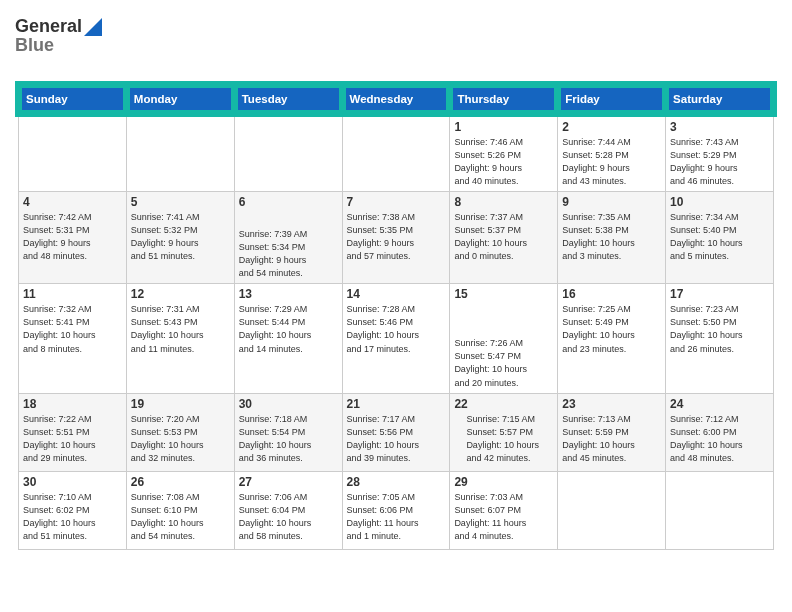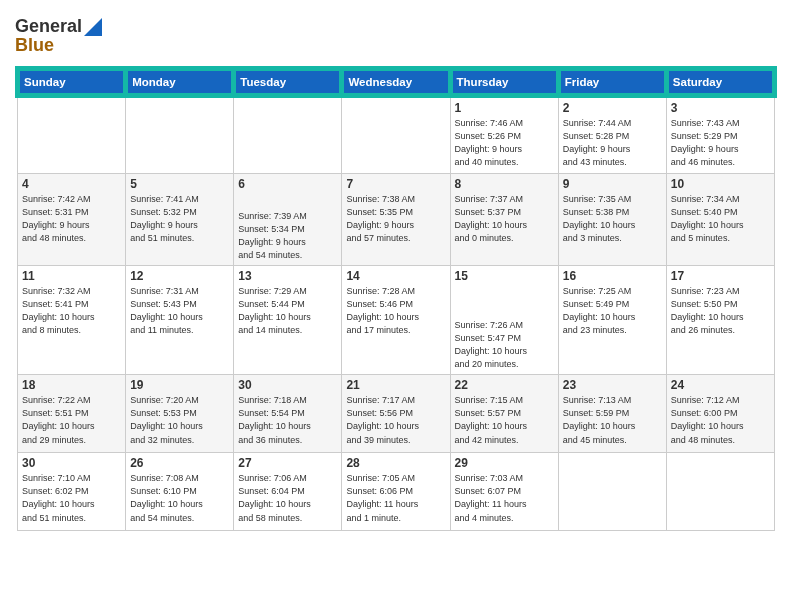--- a/index.html
+++ b/index.html
@@ -7,21 +7,21 @@
       font-family: Arial, sans-serif;
       background: #fff;
       width: 792px;
       min-height: 612px;
       padding: 10px 15px;
     }
     .header-area {
       display: flex;
       justify-content: space-between;
       align-items: flex-start;
-      margin-bottom: 10px;
+      margin-bottom: 25px;
     }
     .logo {
       display: flex;
       flex-direction: column;
       align-items: flex-start;
       margin-top: 6px;
     }
     .title-area {
       text-align: right;
     }
@@ -39,21 +39,21 @@
       width: 100%;
       border-collapse: collapse;
     }
     thead tr th {
       background: #1565c0;
       color: #fff;
       font-size: 11.5px;
       font-weight: bold;
       padding: 5px 4px;
       text-align: left;
-      border: 5px solid #14b8a6;
+      border: 7px solid #14b8a6;
     }
     tbody tr td {
       border: 1px solid #ccc;
       vertical-align: top;
       padding: 3px 4px;
       font-size: 9.5px;
       color: #333;
       height: 78px;
       width: calc(100% / 7);
       background: #fff;
@@ -81,21 +81,21 @@
 <body>
 
 <div class="header-area">
   <div class="logo">
     <div style="display:flex;align-items:center;gap:2px;">
       <span style="font-size:18px;font-weight:bold;color:#333;">General</span>
       <svg width="18" height="18" viewBox="0 0 18 18">
         <polygon points="0,18 18,18 18,0" fill="#1565c0"></polygon>
       </svg>
     </div>
-    <span style="font-size:18px;font-weight:bold;color:#a16207;margin-top:-2px;">Blue</span>
+    <span style="font-size:18px;font-weight:bold;color:#737373;margin-top:-2px;">Blue</span>
   </div>
 </div>
 
 <table>
   <thead>
     <tr>
     <th>Sunday</th>
         <th>Monday</th>
         <th>Tuesday</th>
         <th>Wednesday</th>
@@ -258,21 +258,21 @@
         </td>
         <td>
           <span class="day-number">21</span>
           <div class="cell-content" style="white-space: pre-line;">Sunrise: 7:17 AM
 Sunset: 5:56 PM
 Daylight: 10 hours
 and 39 minutes.</div>
         </td>
         <td>
           <span class="day-number">22</span>
-          <div class="cell-content" style="white-space: pre-line;">Sunrise: 7:15 AM
+          <div class="cell-content" style="white-space: pre-line; margin-left: 12px;">Sunrise: 7:15 AM
 Sunset: 5:57 PM
 Daylight: 10 hours
 and 42 minutes.</div>
         </td>
         <td>
           <span class="day-number">23</span>
           <div class="cell-content" style="white-space: pre-line;">Sunrise: 7:13 AM
 Sunset: 5:59 PM
 Daylight: 10 hours
 and 45 minutes.</div>

